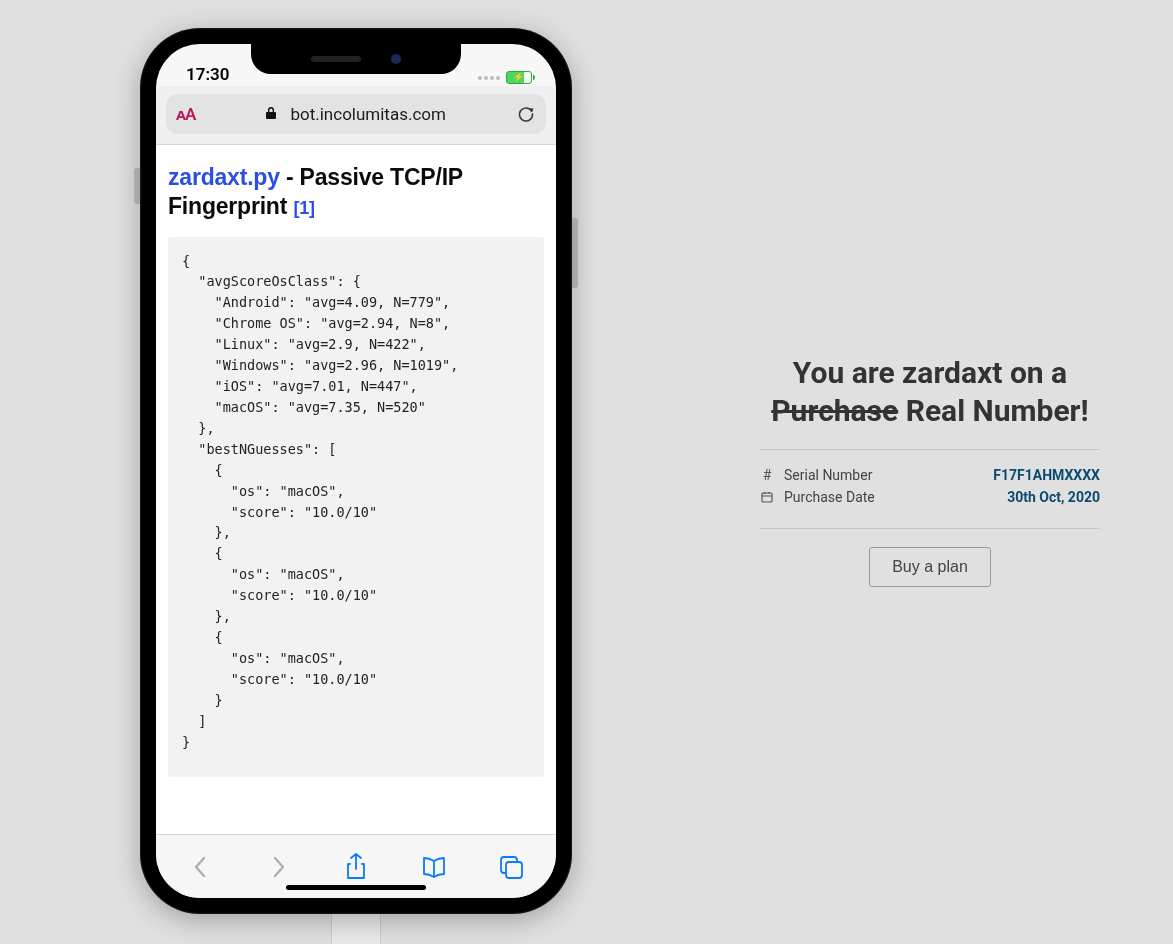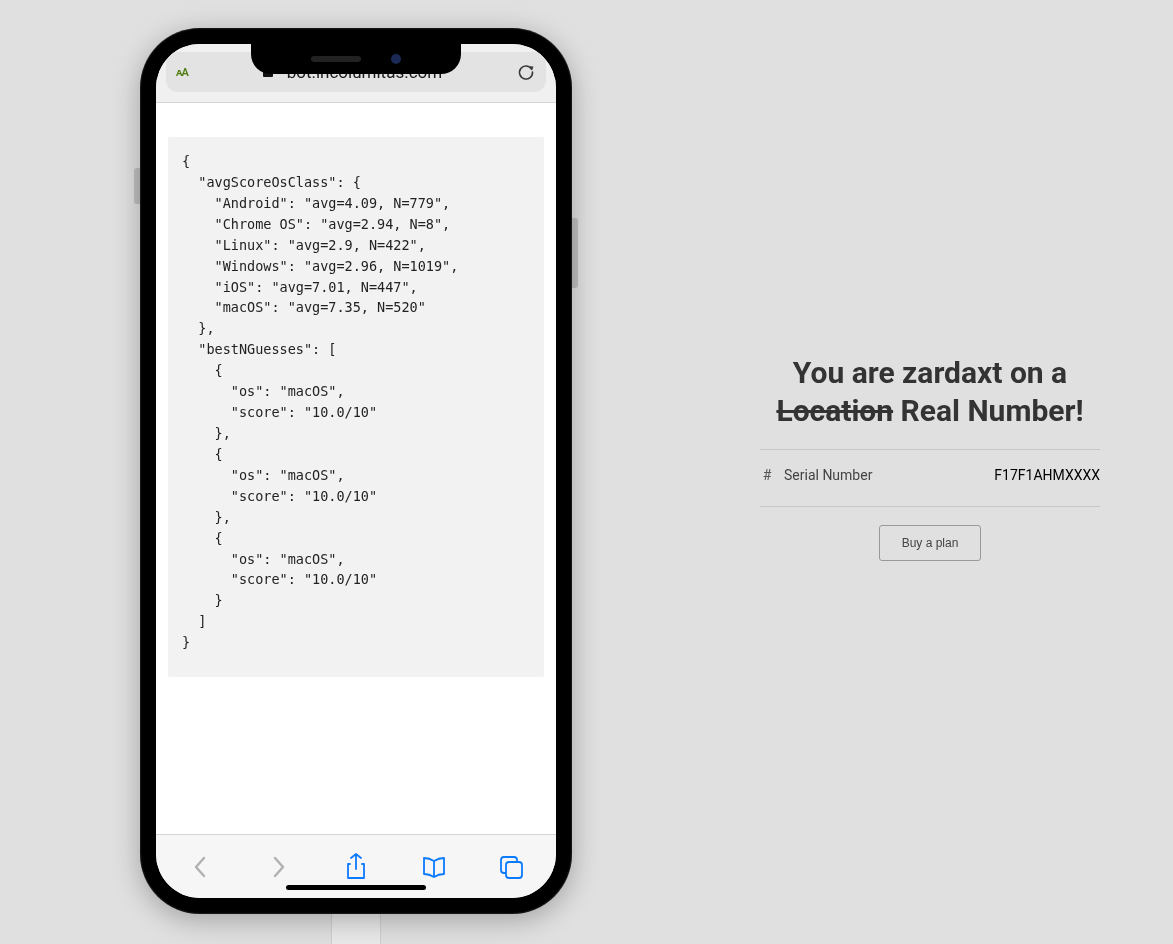--- a/index.html
+++ b/index.html
@@ -113,21 +113,21 @@
   .loc-field {
     background:#e3e3e3;
     border-radius: 12px;
     height: 40px;
     display: flex;
     align-items: center;
     padding: 0 10px;
     color:#1c1c1c;
     font-size:17px;
   }
-  .loc-aa{font-size:11px;font-weight:600;letter-spacing:-1px;color:#4d7c0f;}
+  .loc-aa{font-size:17px;font-weight:600;letter-spacing:-1px;color:#be185d;}
   .loc-center{flex:1;display:flex;align-items:center;justify-content:center;gap:13px;}
   .lock-icon{font-size:13px;}
   .reload-icon svg{display:block;}
 
   
   .page-content{
     flex:1;
     background:#fff;
     overflow:hidden;
     padding: 18px 12px 0 12px;
@@ -207,48 +207,62 @@
   .rp-divider{border:none;border-top:1px solid #c6c6c6;margin:20px 0 14px;}
   .rp-row{
     display:flex;
     align-items:center;
     justify-content:space-between;
     font-size:14px;
     color:#444;
     padding:3px 0;
   }
   .rp-row .left{display:flex;align-items:center;gap:10px;}
-  .rp-row .val{font-weight:400;color:#000000;}
+  .rp-row .val{font-weight:700;color:#0c4a6e;}
   .rp-icon{width:14px;display:inline-flex;justify-content:center;color:#555;}
   .rp-btn{
     margin-top:4px;
     display:inline-block;
     padding:10px 22px;
     border:1px solid #999;
     border-radius:3px;
-    font-size:12px;
+    font-size:16px;
     color:#444;
     background:#e0e0e0;
     cursor:pointer;
   }
 </style>
 </head>
 <body>
 
 <div class="phone-wrap">
   <div class="phone-side-btn-left"></div>
   <div class="phone-side-btn-right"></div>
   <div class="usb-stub"></div>
   <div class="phone-frame">
     <div class="phone-screen">
       <div class="notch">
         <span class="notch-speaker"></span>
         <span class="notch-cam"></span>
       </div>
 
+      <div class="status-bar">
+        <span>17:30</span>
+        <span class="status-right">
+          <span class="signal-dots">
+            <span></span>
+              <span></span>
+              <span></span>
+              <span></span>
+          </span>
+          <span class="battery">
+            <span class="battery-bolt">⚡</span>
+          </span>
+        </span>
+      </div>
 
       <div class="safari-bar">
         <div class="loc-field">
           <span class="loc-aa">ᴀA</span>
           <span class="loc-center">
             <span class="lock-icon">
               <svg width="12" height="14" viewBox="0 0 12 14">
                   <path fill="#111" d="M3 6V4a3 3 0 116 0v2h1a1 1 0 011 1v5a1 1 0 01-1 1H2a1 1 0 01-1-1V7a1 1 0 011-1h1zm1.4 0h3.2V4A1.6 1.6 0 006 2.4 1.6 1.6 0 004.4 4v2z"></path>
                 </svg>
             </span>
@@ -257,20 +271,23 @@
           <span class="reload-icon">
             <svg width="20" height="20" viewBox="0 0 20 20">
                 <path fill="none" stroke="#3a3a3a" stroke-width="1.6" d="M15.5 7A6.5 6.5 0 1016.5 10" stroke-linecap="round"></path>
                 <path fill="#3a3a3a" d="M13 4.2l4.5.2-1.5 4.2z"></path>
               </svg>
           </span>
         </div>
       </div>
 
       <div class="page-content">
+        <div class="page-title">
+          <span class="zar">zardaxt.py</span><span> - Passive TCP/IP Fingerprint </span><span class="ref">[1]</span>
+        </div>
         <pre class="code-box">{
   "avgScoreOsClass": {
     "Android": "avg=4.09, N=779",
     "Chrome OS": "avg=2.94, N=8",
     "Linux": "avg=2.9, N=422",
     "Windows": "avg=2.96, N=1019",
     "iOS": "avg=7.01, N=447",
     "macOS": "avg=7.35, N=520"
   },
   "bestNGuesses": [
@@ -319,25 +336,37 @@
         </span>
       </div>
 
       <div class="home-indicator"></div>
     </div>
   </div>
 </div>
 
 <div class="right-panel">
   <div class="rp-heading">
-    <span>You are zardaxt on a </span><span class="strike">Location</span><span> Real Number!</span>
+    <span>You are zardaxt on a </span><span class="strike">Purchase</span><span> Real Number!</span>
   </div>
   <hr class="rp-divider">
   <div class="rp-row">
     <span class="left">
       <span class="rp-icon">#</span>
       <span>Serial Number</span>
     </span>
     <span class="val">F17F1AHMXXXX</span>
   </div>
+  <div class="rp-row">
+    <span class="left">
+      <span class="rp-icon">
+        <svg width="12" height="12" viewBox="0 0 12 12">
+            <rect x="1" y="2" width="10" height="9" rx="1" fill="none" stroke="#555" stroke-width="1.2"></rect>
+            <path stroke="#555" stroke-width="1.2" d="M1 5h10M4 1v2M8 1v2"></path>
+          </svg>
+      </span>
+      <span>Purchase Date</span>
+    </span>
+    <span class="val">30th Oct, 2020</span>
+  </div>
   <hr class="rp-divider">
   <button class="rp-btn">Buy a plan</button>
 </div>
 
 </body></html>

